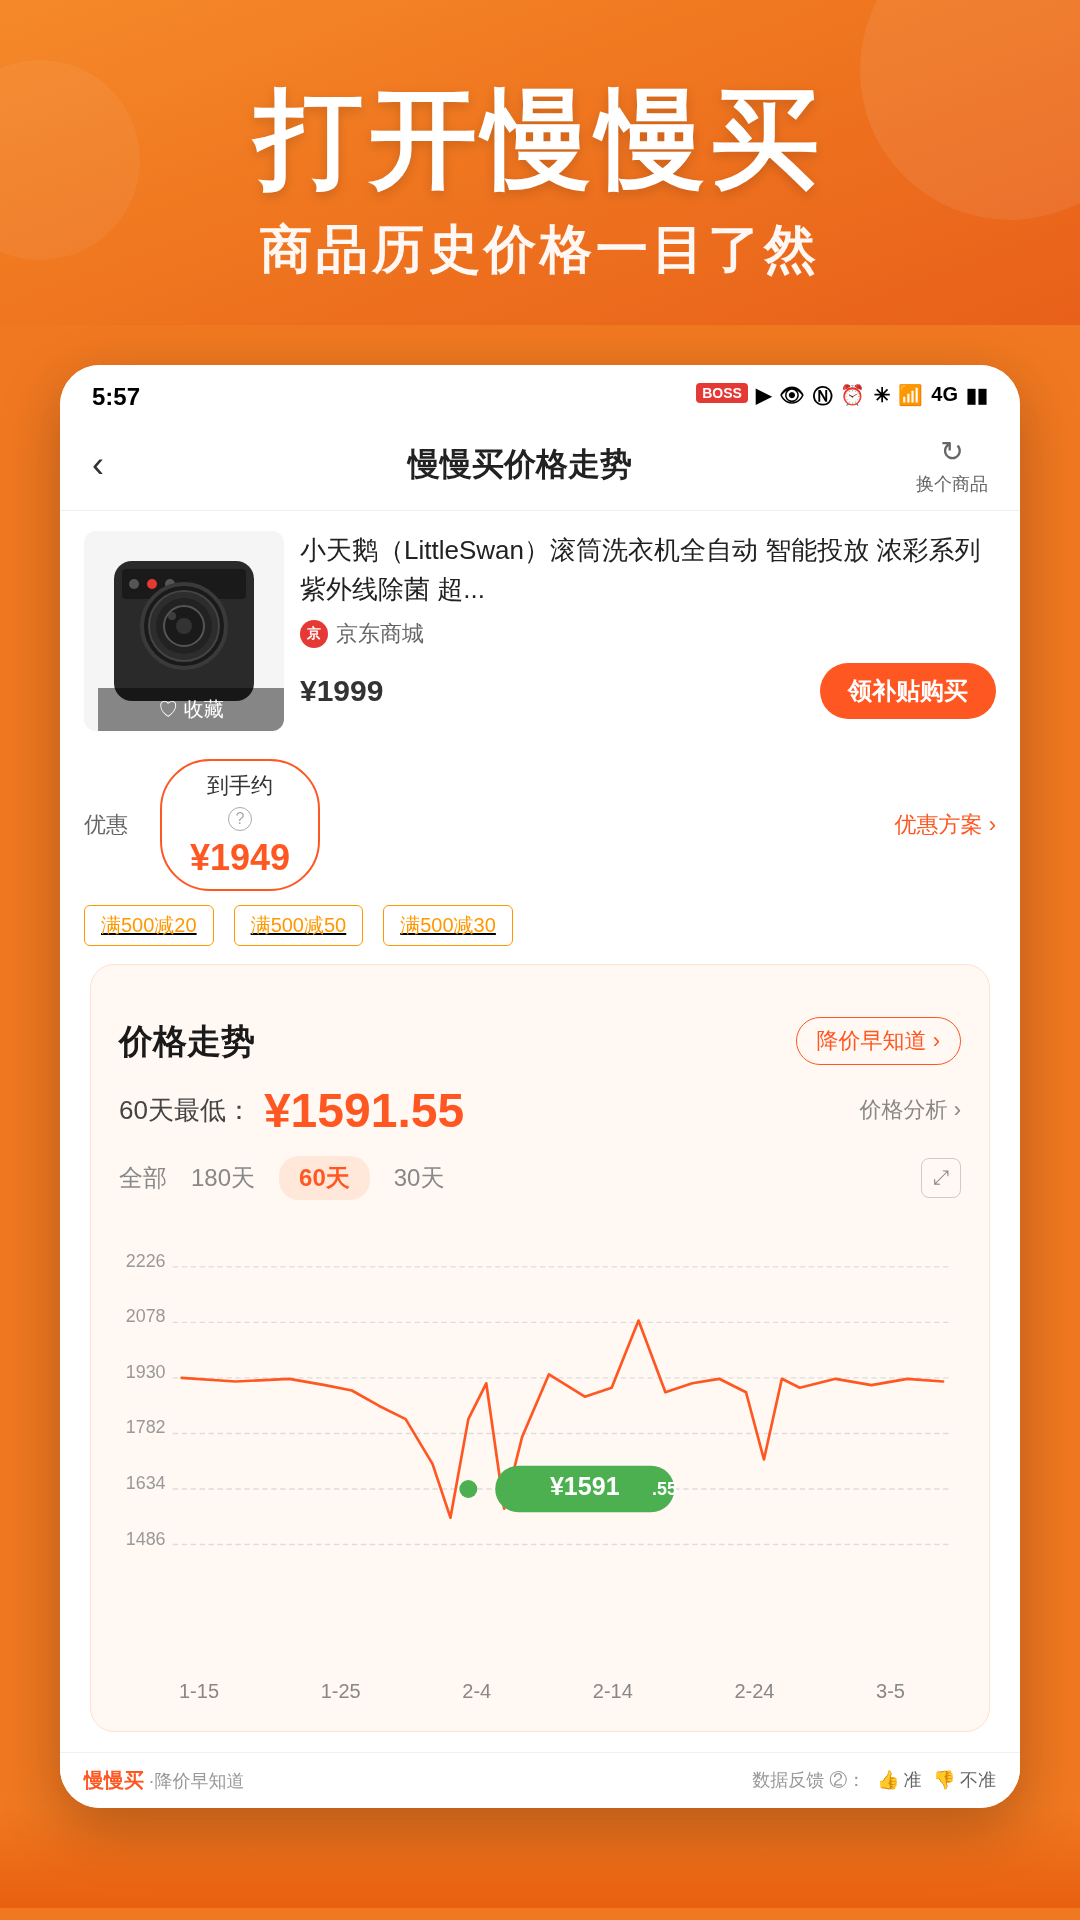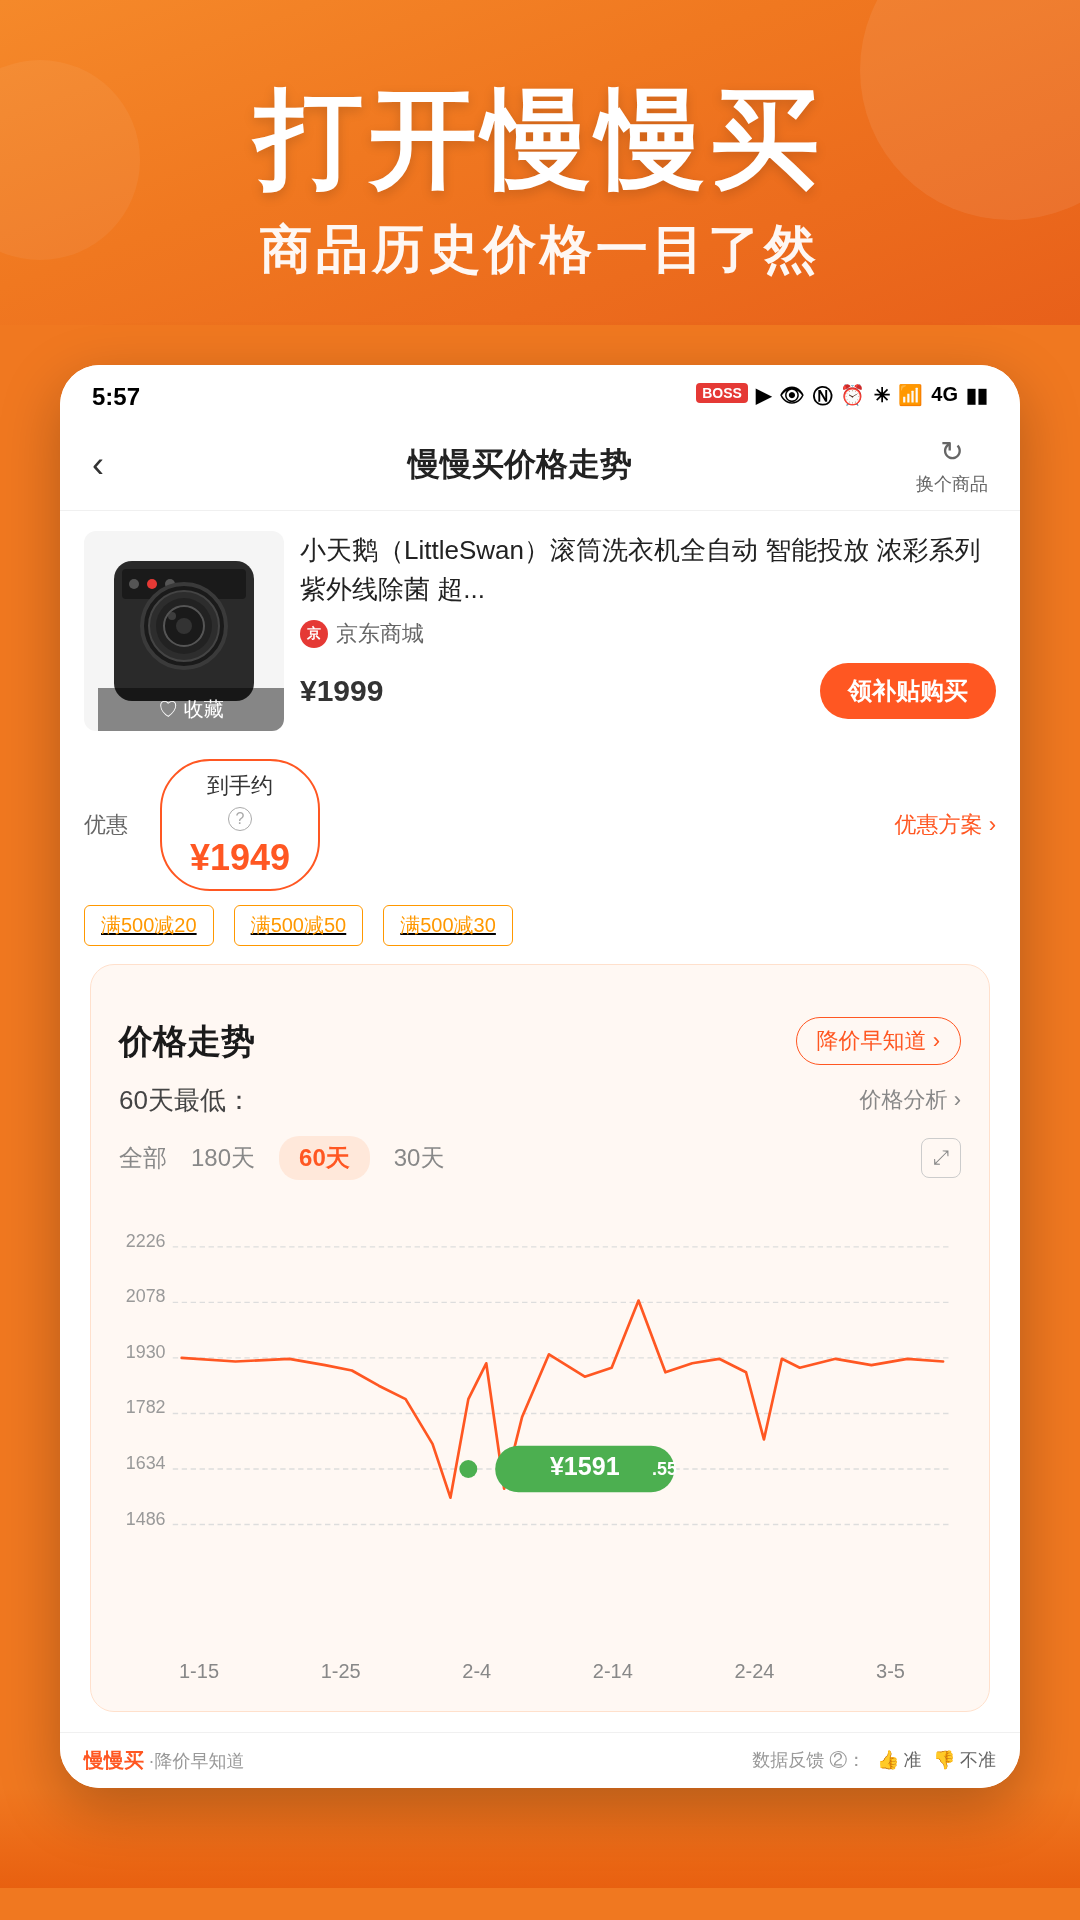--- a/index.html
+++ b/index.html
@@ -505,20 +505,21 @@
 
   <div class="chart-section">
 
     <div class="chart-header">
       <span class="chart-title">价格走势</span>
       <button class="early-notice-btn">降价早知道 ›</button>
     </div>
 
     <div class="lowest-row">
       <span class="lowest-label">60天最低：</span>
+      <span class="lowest-price">¥1591.55</span>
       <span class="price-analysis">价格分析 ›</span>
     </div>
 
     <div class="time-filter">
       <button class="time-btn">全部</button>
       <button class="time-btn">180天</button>
       <button class="time-btn active">60天</button>
       <button class="time-btn">30天</button>
       <div class="expand-icon">⤢</div>
     </div>

